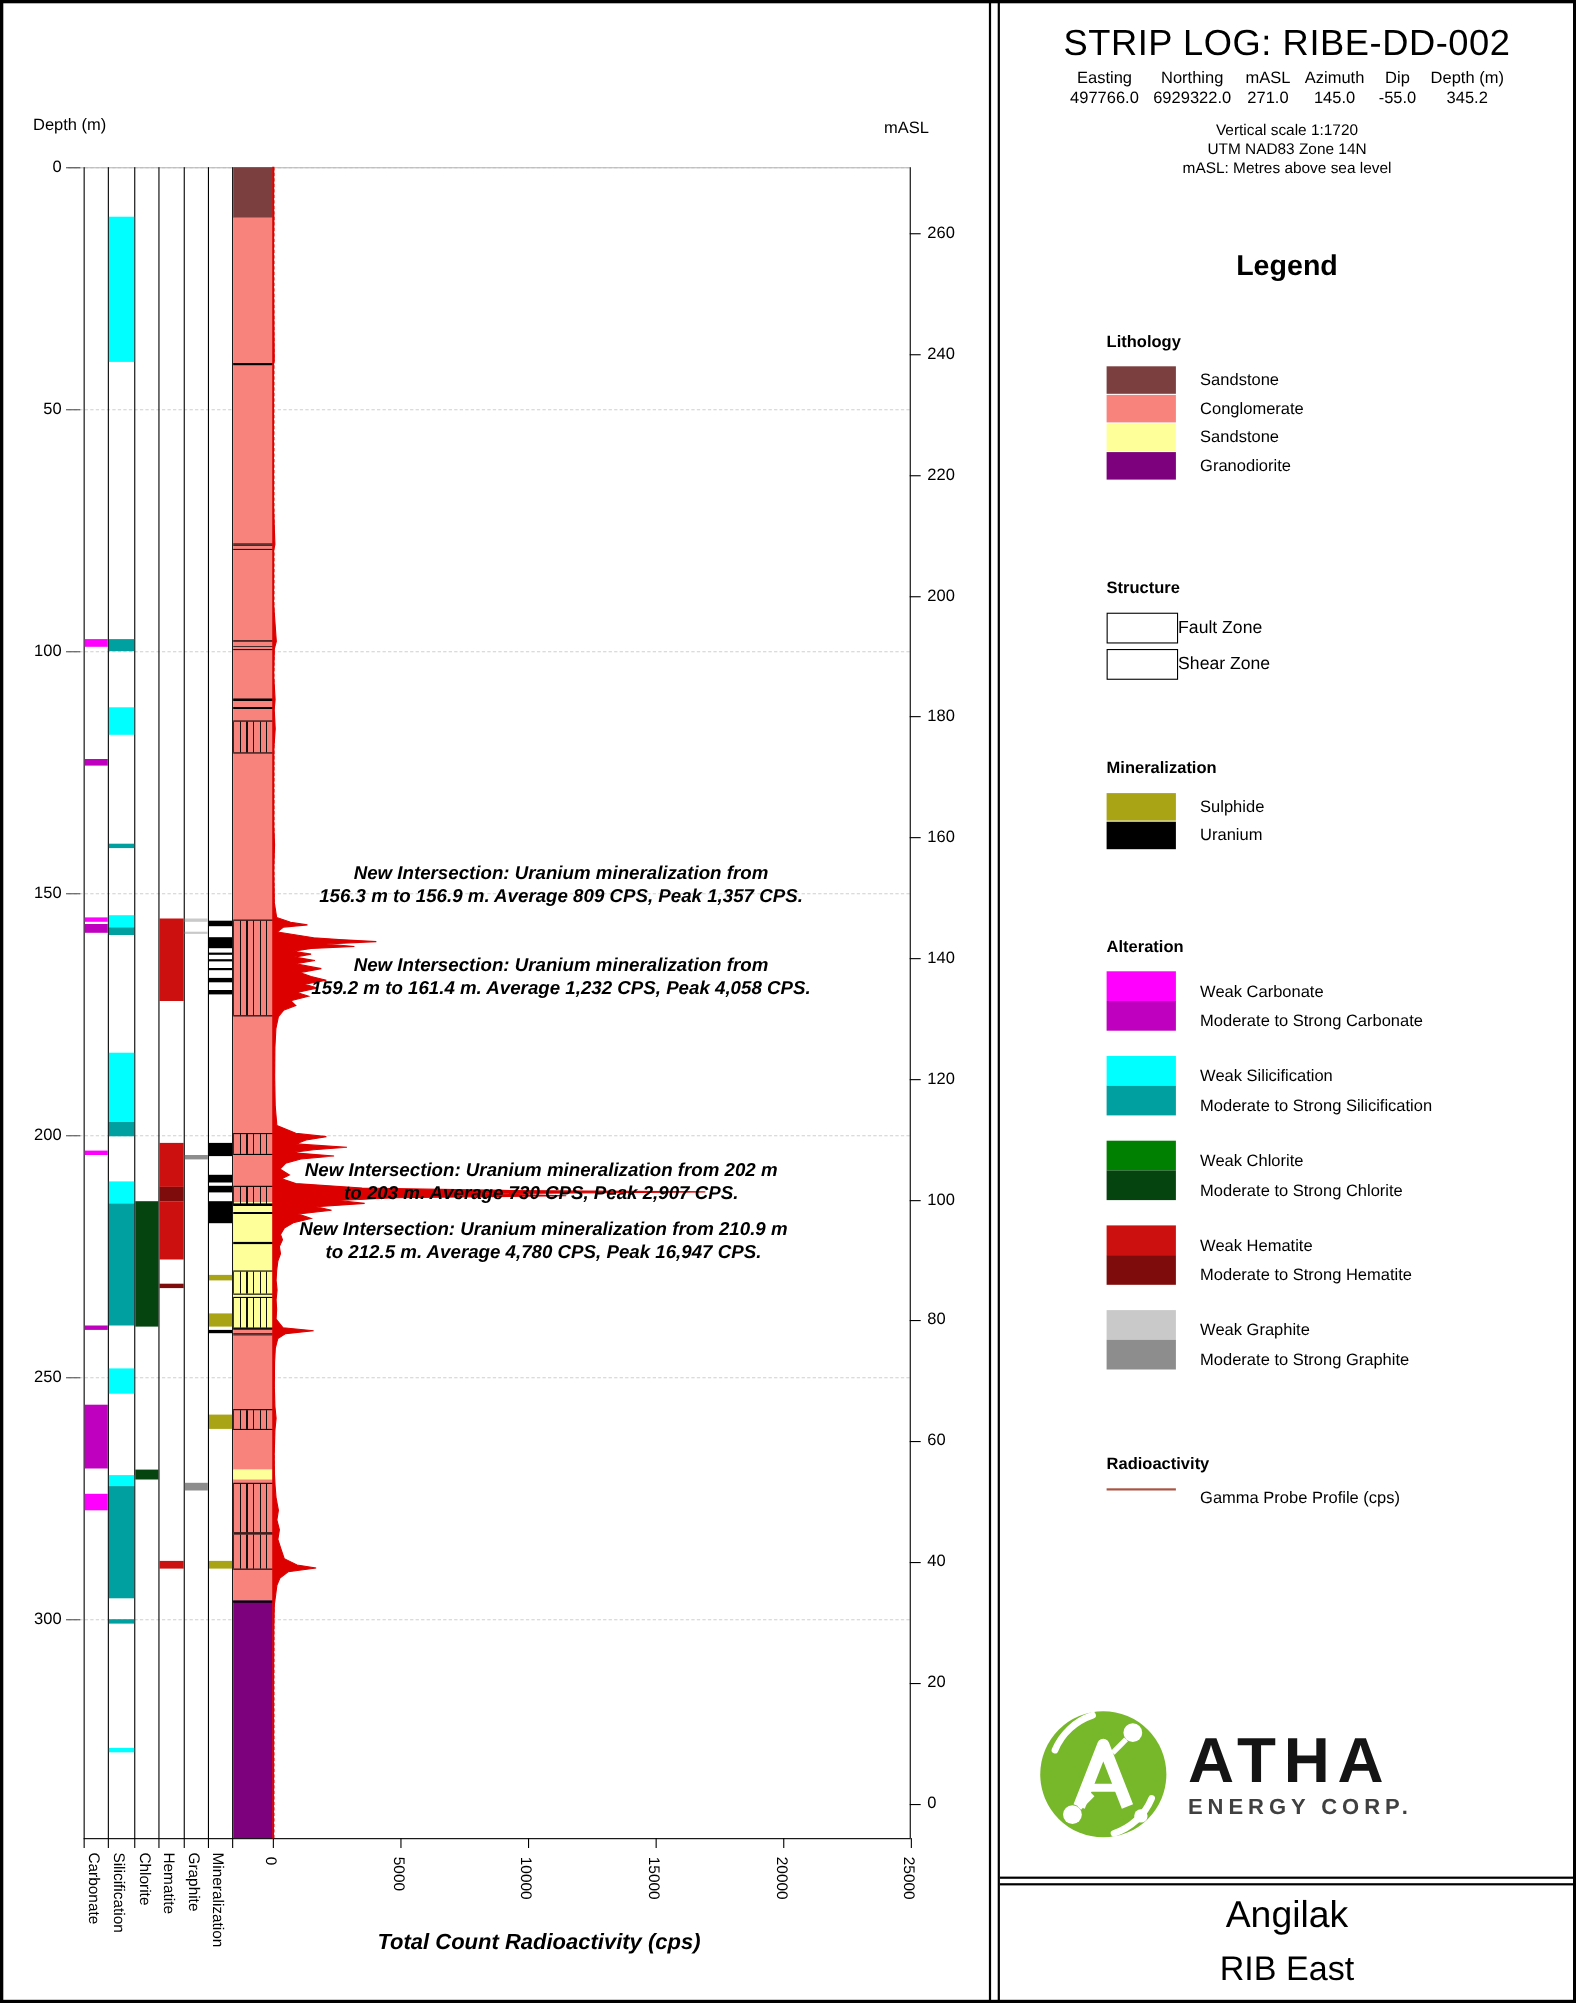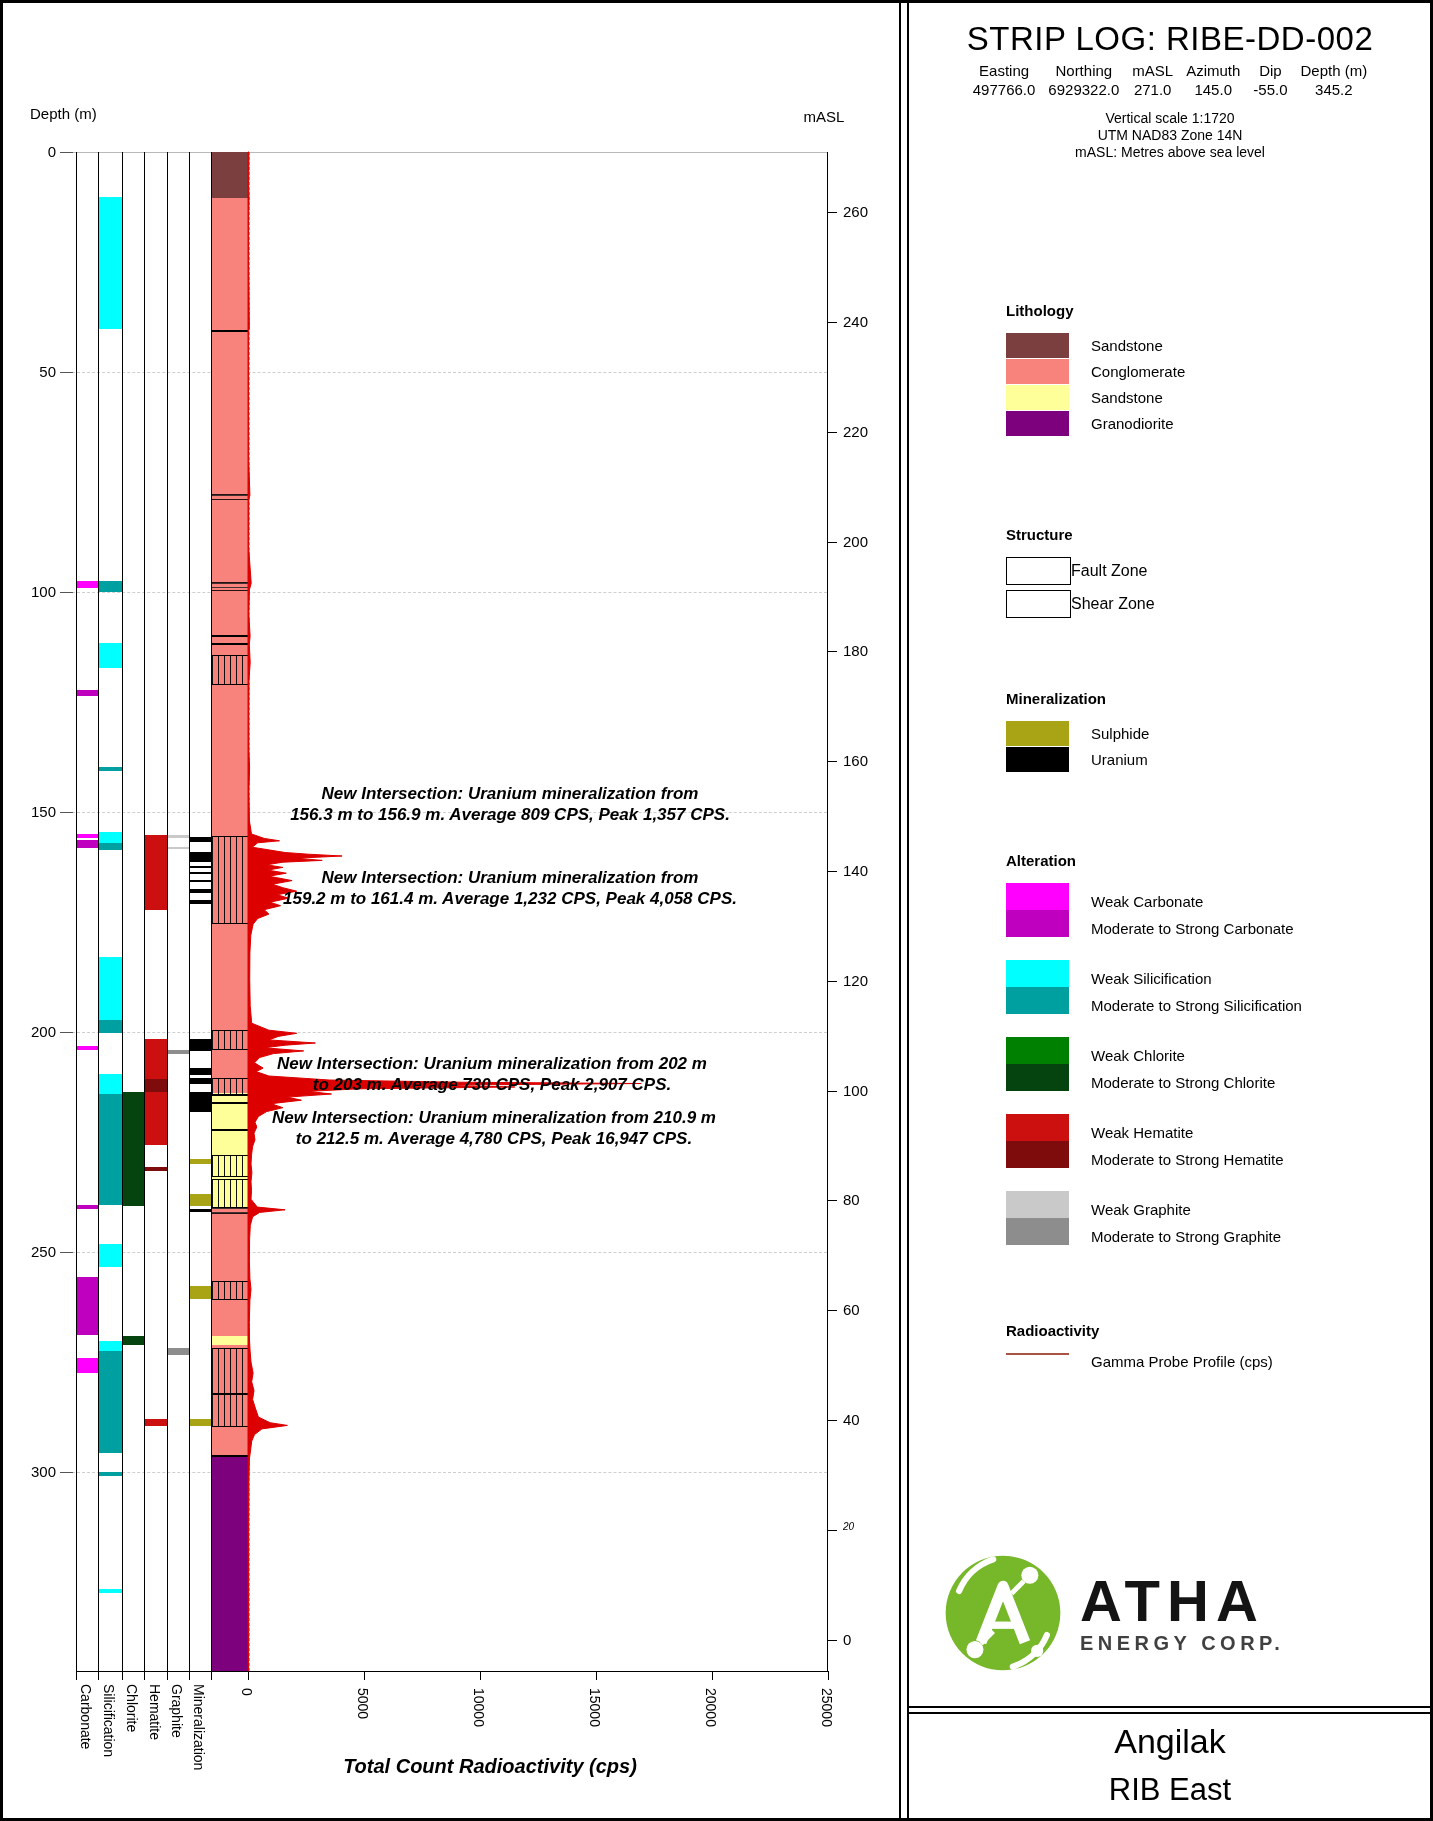--- a/index.html
+++ b/index.html
@@ -85,20 +85,21 @@
       </div>
       <div class="hdr-col">
         <div class="lbl">Depth (m)</div>
         <div>345.2</div>
       </div>
     </div>
   <div class="a hdr-note" style="top:110px">Vertical scale 1:1720</div>
   <div class="a hdr-note" style="top:127px">UTM NAD83 Zone 14N</div>
   <div class="a hdr-note" style="top:144px">mASL: Metres above sea level</div>
 
+  <div class="a legend-title">Legend</div>
   <div id="legendHost"></div>
 
   <div class="a logo">
     <svg width="122" height="122" viewBox="0 0 100 100">
       <circle cx="50" cy="50" r="47" fill="#76b82a"></circle>
       <path d="M14 32 A46 46 0 0 1 42 6" stroke="#fff" stroke-width="5" fill="none" stroke-linecap="round"></path>
       <path d="M86 68 A46 46 0 0 1 58 94" stroke="#fff" stroke-width="5" fill="none" stroke-linecap="round"></path>
       <path d="M32 74 L50 28 L68 74" stroke="#fff" stroke-width="9" fill="none" stroke-linejoin="round"></path>
       <path d="M38 60 L62 60" stroke="#fff" stroke-width="6"></path>
       <circle cx="72" cy="19" r="7" fill="#fff"></circle>
@@ -158,21 +159,21 @@
     <div class="a" style="left: 843px; top: 971.839px; font-size: 15px;">120</div>
     <div class="a" style="left: 827px; top: 1090.62px; width: 10px; height: 1px; background: rgb(0, 0, 0);"></div>
     <div class="a" style="left: 843px; top: 1081.62px; font-size: 15px;">100</div>
     <div class="a" style="left: 827px; top: 1200.4px; width: 10px; height: 1px; background: rgb(0, 0, 0);"></div>
     <div class="a" style="left: 843px; top: 1191.4px; font-size: 15px;">80</div>
     <div class="a" style="left: 827px; top: 1310.18px; width: 10px; height: 1px; background: rgb(0, 0, 0);"></div>
     <div class="a" style="left: 843px; top: 1301.18px; font-size: 15px;">60</div>
     <div class="a" style="left: 827px; top: 1419.96px; width: 10px; height: 1px; background: rgb(0, 0, 0);"></div>
     <div class="a" style="left: 843px; top: 1410.96px; font-size: 15px;">40</div>
     <div class="a" style="left: 827px; top: 1529.74px; width: 10px; height: 1px; background: rgb(0, 0, 0);"></div>
-    <div class="a" style="left: 843px; top: 1520.74px; font-size: 10px; font-style: italic;">20</div>
+    <div class="a" style="left: 843px; top: 1520.74px; font-size: 15px;">20</div>
     <div class="a" style="left: 827px; top: 1639.52px; width: 10px; height: 1px; background: rgb(0, 0, 0);"></div>
     <div class="a" style="left: 843px; top: 1630.52px; font-size: 15px;">0</div>
     <div class="a" style="left: 76px; top: 152px; width: 1px; height: 1519px; background: rgb(0, 0, 0);"></div>
     <div class="a" style="left: 98px; top: 152px; width: 1px; height: 1519px; background: rgb(0, 0, 0);"></div>
     <div class="a" style="left: 122px; top: 152px; width: 1px; height: 1519px; background: rgb(0, 0, 0);"></div>
     <div class="a" style="left: 144px; top: 152px; width: 1px; height: 1519px; background: rgb(0, 0, 0);"></div>
     <div class="a" style="left: 167px; top: 152px; width: 1px; height: 1519px; background: rgb(0, 0, 0);"></div>
     <div class="a" style="left: 189px; top: 152px; width: 1px; height: 1519px; background: rgb(0, 0, 0);"></div>
     <div class="a" style="left: 211px; top: 152px; width: 1px; height: 1519px; background: rgb(0, 0, 0);"></div>
     <div class="a" style="left: 212px; top: 152px; width: 36px; height: 46.2px; background: rgb(123, 63, 63);"></div>

